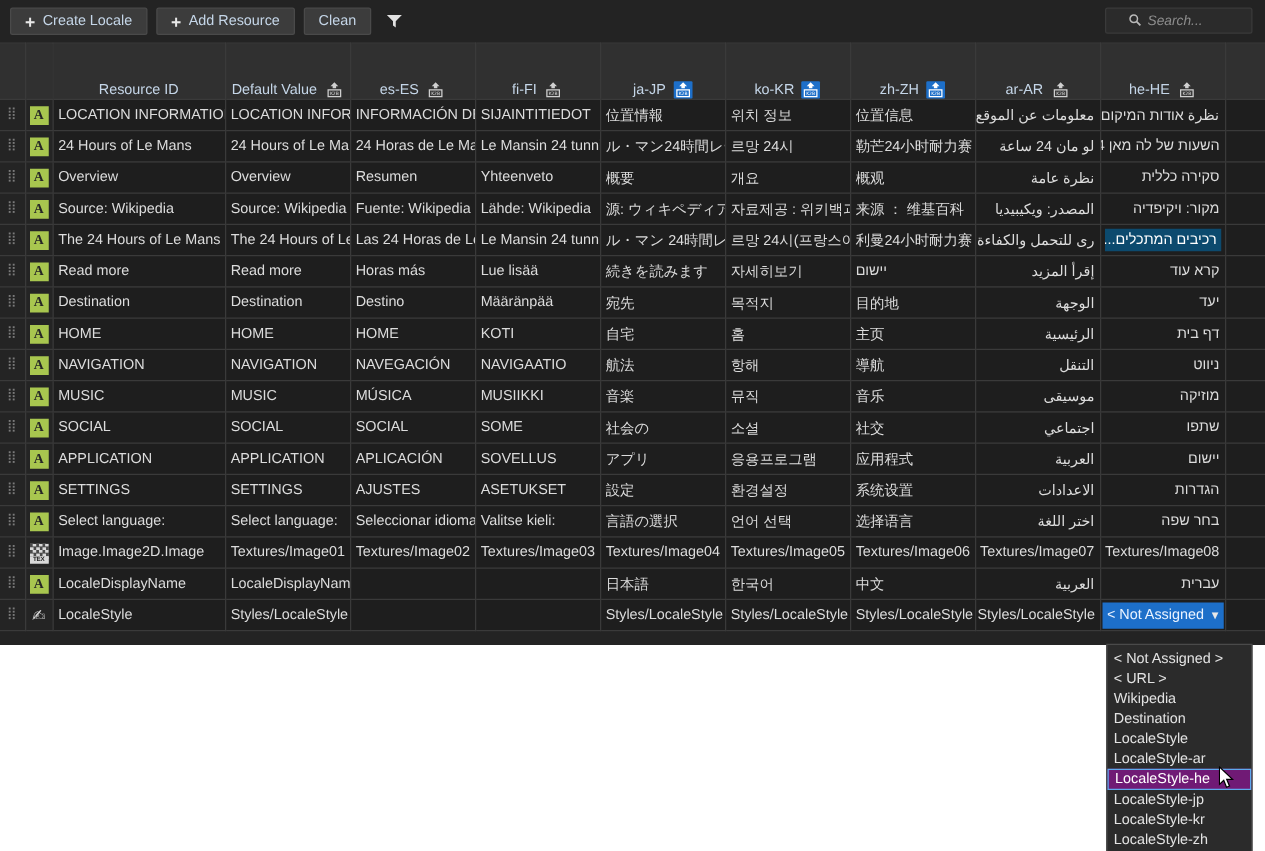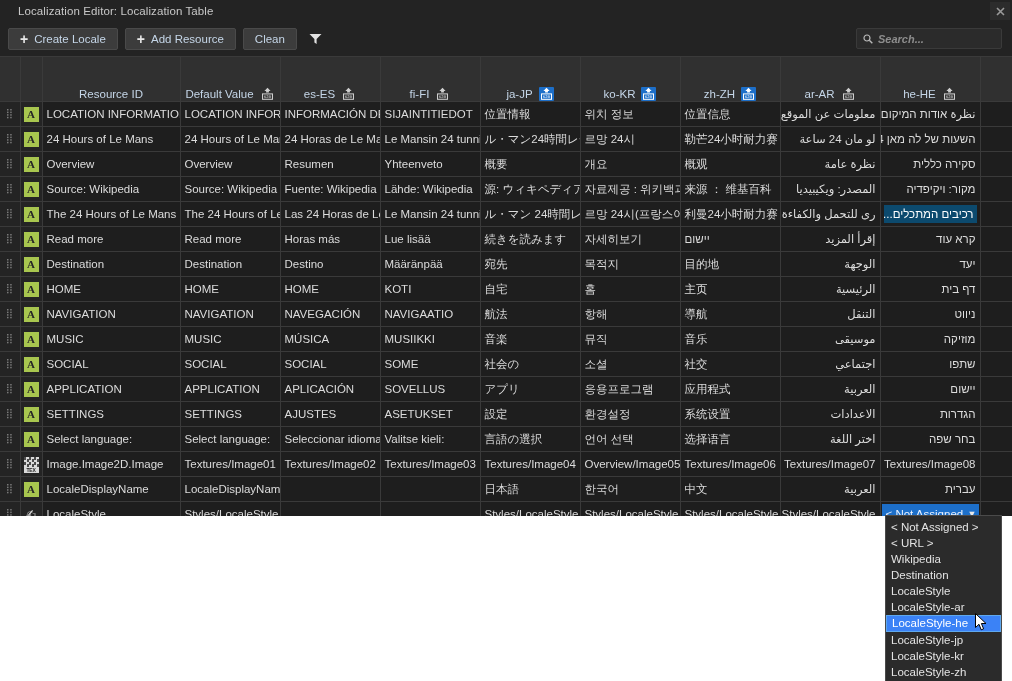--- a/index.html
+++ b/index.html
@@ -63,26 +63,26 @@
     white-space: nowrap;
   }
   .tbtn .plus { color: #e8e8e8; font-size: 14px; font-weight: 700; line-height: 1; margin-top:-1px;}
   .filter-icon {
     width: 20px; height: 22px;
     display: flex; align-items: center; justify-content: center;
     margin-left: 2px;
   }
   .searchbox {
     position: absolute; right: 10px; top: 6px;
-    width: 146px; height: 21px;
+    width: 118px; height: 21px;
     background: #2b2b2b;
     border: 1px solid #3a3a3a;
     border-radius: 2px;
     display: flex; align-items: center;
-    padding: 0 6px; gap: 5px; font-weight: bold;
+    padding: 0 18px; gap: 5px;
   }
   .searchbox .ph {
     font-size: 11px; font-style: italic; color: #8d8d8d;
   }
   
   .table-wrap {
     position: relative;
     background: #232323;
   }
   table.grid {
@@ -199,21 +199,21 @@
   }
   .dd-item {
     height: 16px;
     line-height: 16px;
     padding: 0 3px 0 5px;
     font-size: 11.5px;
     color: #e3e3e3;
     white-space: nowrap;
   }
   .dd-item.active {
-    background: #3b82f6;
+    background: #701a75;
     color: #ffffff;
     border: 1px solid #5fa8ee;
     height: 17px; line-height: 15px;
   }
   .cursor {
     position: absolute;
     left: 975px; top: 613px;
     width: 12px; height: 18px;
     z-index: 80;
   }
@@ -223,28 +223,20 @@
     width: 1012px; height: 165px;
     background: #ffffff;
   }
 </style>
 </head>
 <body>
 
 <div id="app">
   <div class="window">
 
-    <div class="titlebar">
-      <span class="title">Localization Editor: Localization Table</span>
-      <div class="close-btn">
-        <svg width="9" height="9" viewBox="0 0 9 9" aria-hidden="true">
-          <path d="M1 1 L8 8 M8 1 L1 8" stroke="#9a9a9a" stroke-width="1.6" fill="none"></path>
-        </svg>
-      </div>
-    </div>
 
     <div class="toolbar">
       <div class="tbtn">
         <span class="plus">+</span>
         <span>Create Locale</span>
       </div>
       <div class="tbtn">
         <span class="plus">+</span>
         <span>Add Resource</span>
       </div>
@@ -741,21 +733,21 @@
                   <rect x="4.2" y="6.2" width="1.5" height="1.5" fill="#7a7a7a"></rect>
                   <rect x="1" y="8.8" width="1.5" height="1.5" fill="#7a7a7a"></rect>
                   <rect x="4.2" y="8.8" width="1.5" height="1.5" fill="#7a7a7a"></rect>
                 </svg></td>
               <td class="c-icon"><span class="ico ico-tex"></span></td>
               <td><span>Image.Image2D.Image</span></td>
               <td><span>Textures/Image01</span></td>
               <td><span>Textures/Image02</span></td>
               <td><span>Textures/Image03</span></td>
               <td><span>Textures/Image04</span></td>
-              <td><span>Overview/Image05</span></td>
+              <td><span>Textures/Image05</span></td>
               <td><span>Textures/Image06</span></td>
               <td class="rtl"><span>Textures/Image07</span></td>
               <td class="rtl"><span>Textures/Image08</span></td>
               <td></td>
             </tr>
             <tr>
               <td class="c-handle"><svg width="7" height="11" viewBox="0 0 7 11">
                   <rect x="1" y="1" width="1.5" height="1.5" fill="#7a7a7a"></rect>
                   <rect x="4.2" y="1" width="1.5" height="1.5" fill="#7a7a7a"></rect>
                   <rect x="1" y="3.6" width="1.5" height="1.5" fill="#7a7a7a"></rect>

